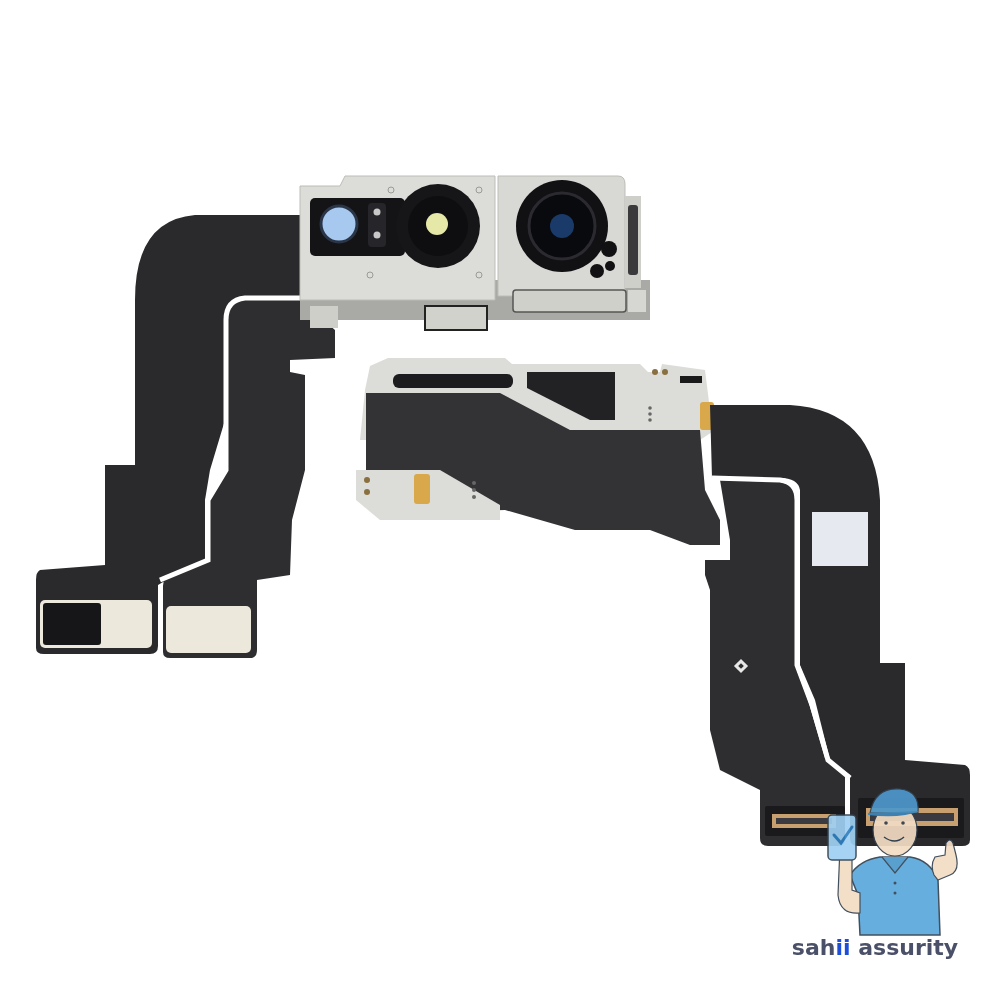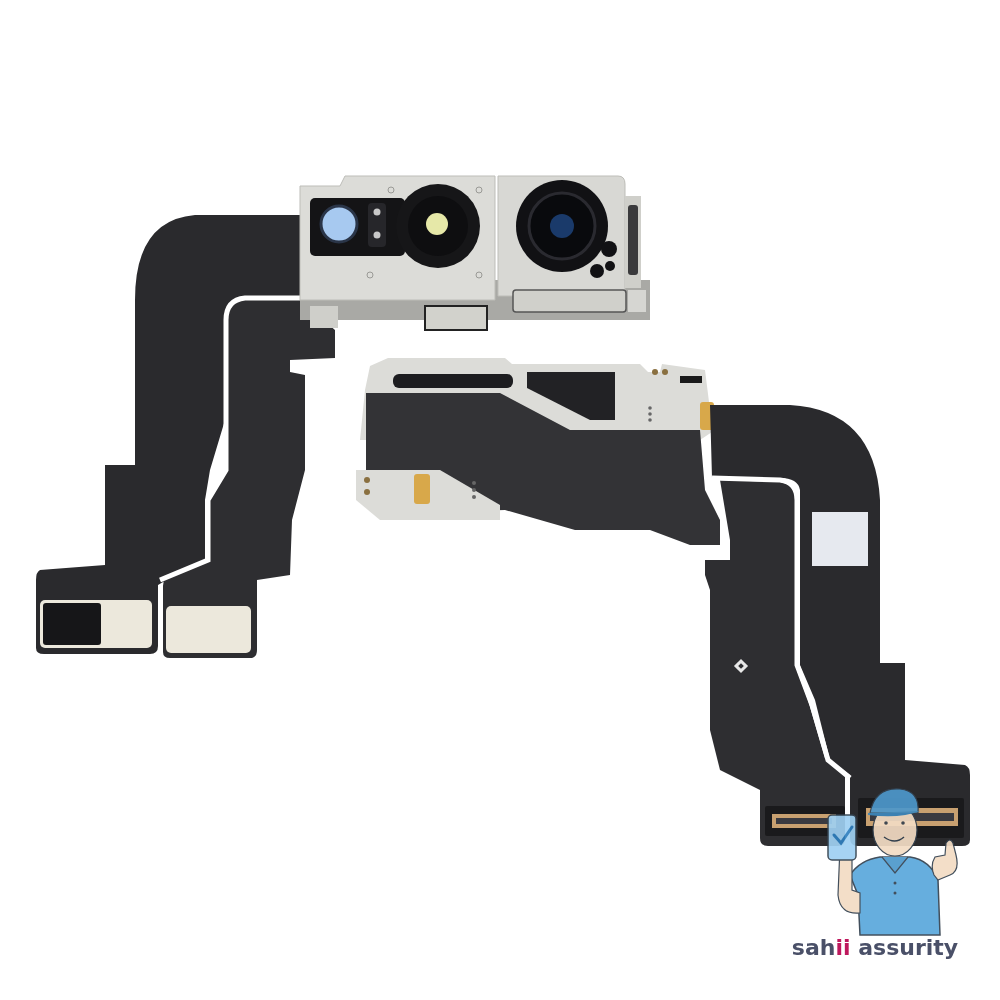--- a/index.html
+++ b/index.html
@@ -4,21 +4,21 @@
   <style>
     html, body { margin: 0; padding: 0; background: #ffffff; }
     body { width: 1000px; height: 1000px; position: relative; overflow: hidden; font-family: "DejaVu Sans", sans-serif; }
     .scene { position: absolute; left: 0; top: 0; width: 1000px; height: 1000px; }
     .watermark { position: absolute; left: 800px; top: 775px; width: 170px; height: 195px; }
     .brand-text {
       position: absolute; left: 790px; top: 935px; width: 170px;
       font-family: "DejaVu Sans", sans-serif; font-weight: bold; font-size: 22px;
       color: #4a5068; letter-spacing: 0px; text-align: center;
     }
-    .brand-text .accent { color: #be185d; }
+    .brand-text .accent { color: #1d4ed8; }
   </style>
 </head>
 <body>
 
 <svg class="scene" viewBox="0 0 1000 1000" xmlns="http://www.w3.org/2000/svg">
 
   <g>
 
     <path d="M300,215 L195,215 Q135,220 135,300 L135,465 L105,465 L105,565 L40,570 Q36,572 36,580 L36,648 Q36,654 44,654 L150,654 Q158,654 158,646 L158,585 L175,575 L205,560 L205,500 L210,470 L225,420 L225,320 Q225,300 245,298 L300,298 Z" fill="#2a2a2d"></path>
 

